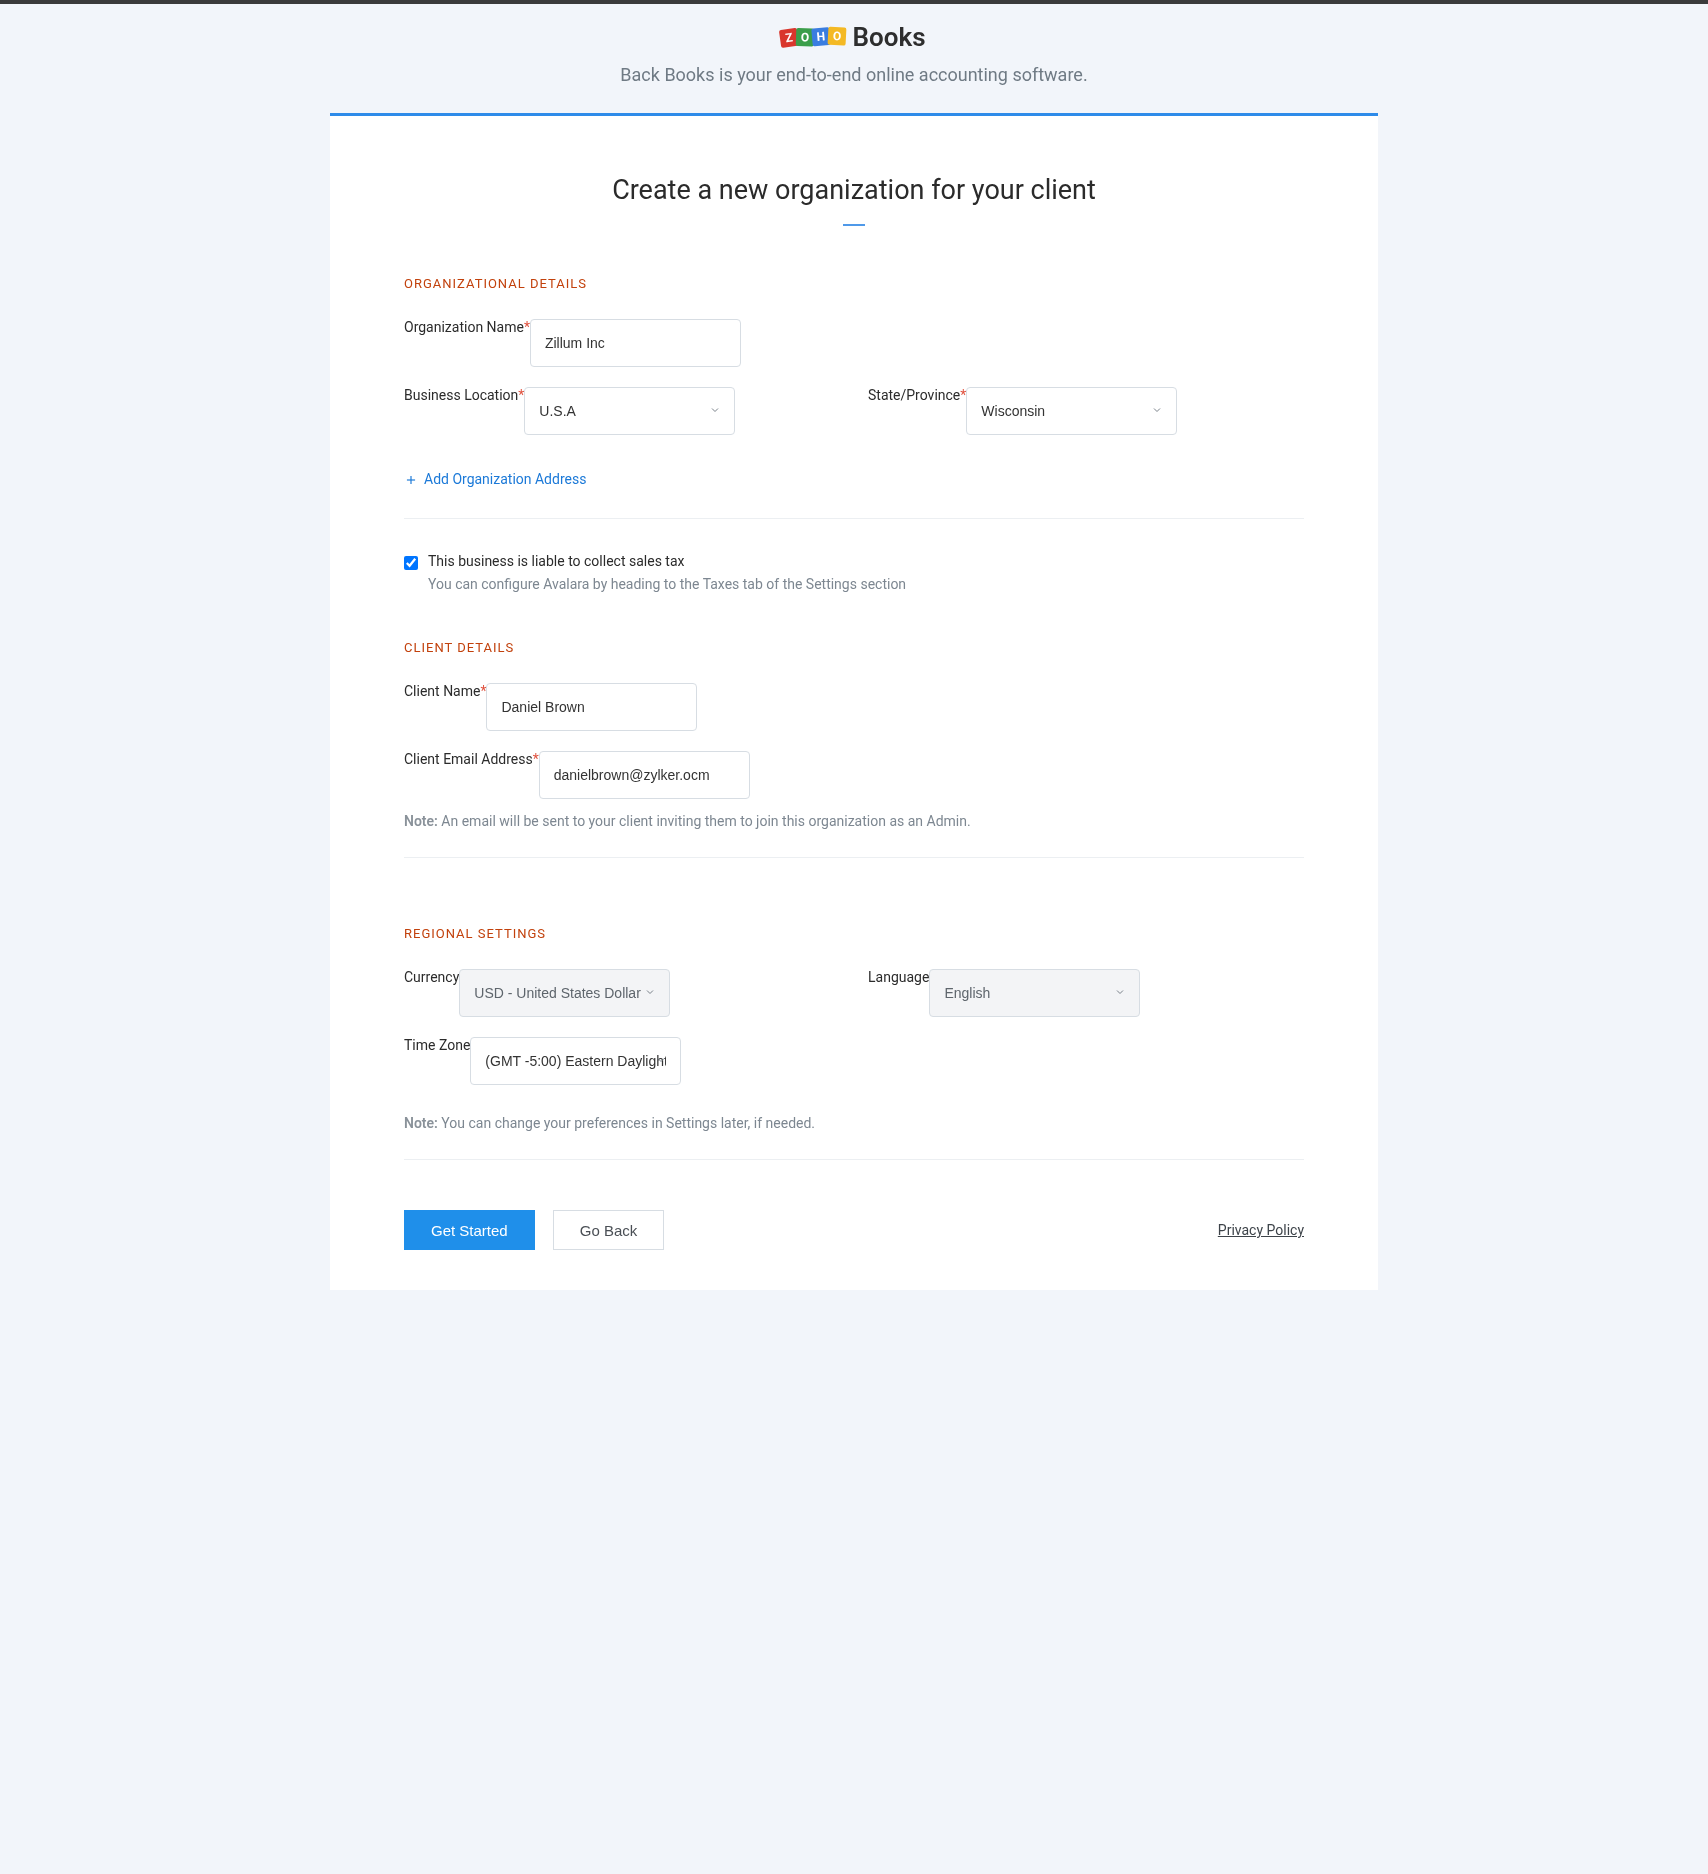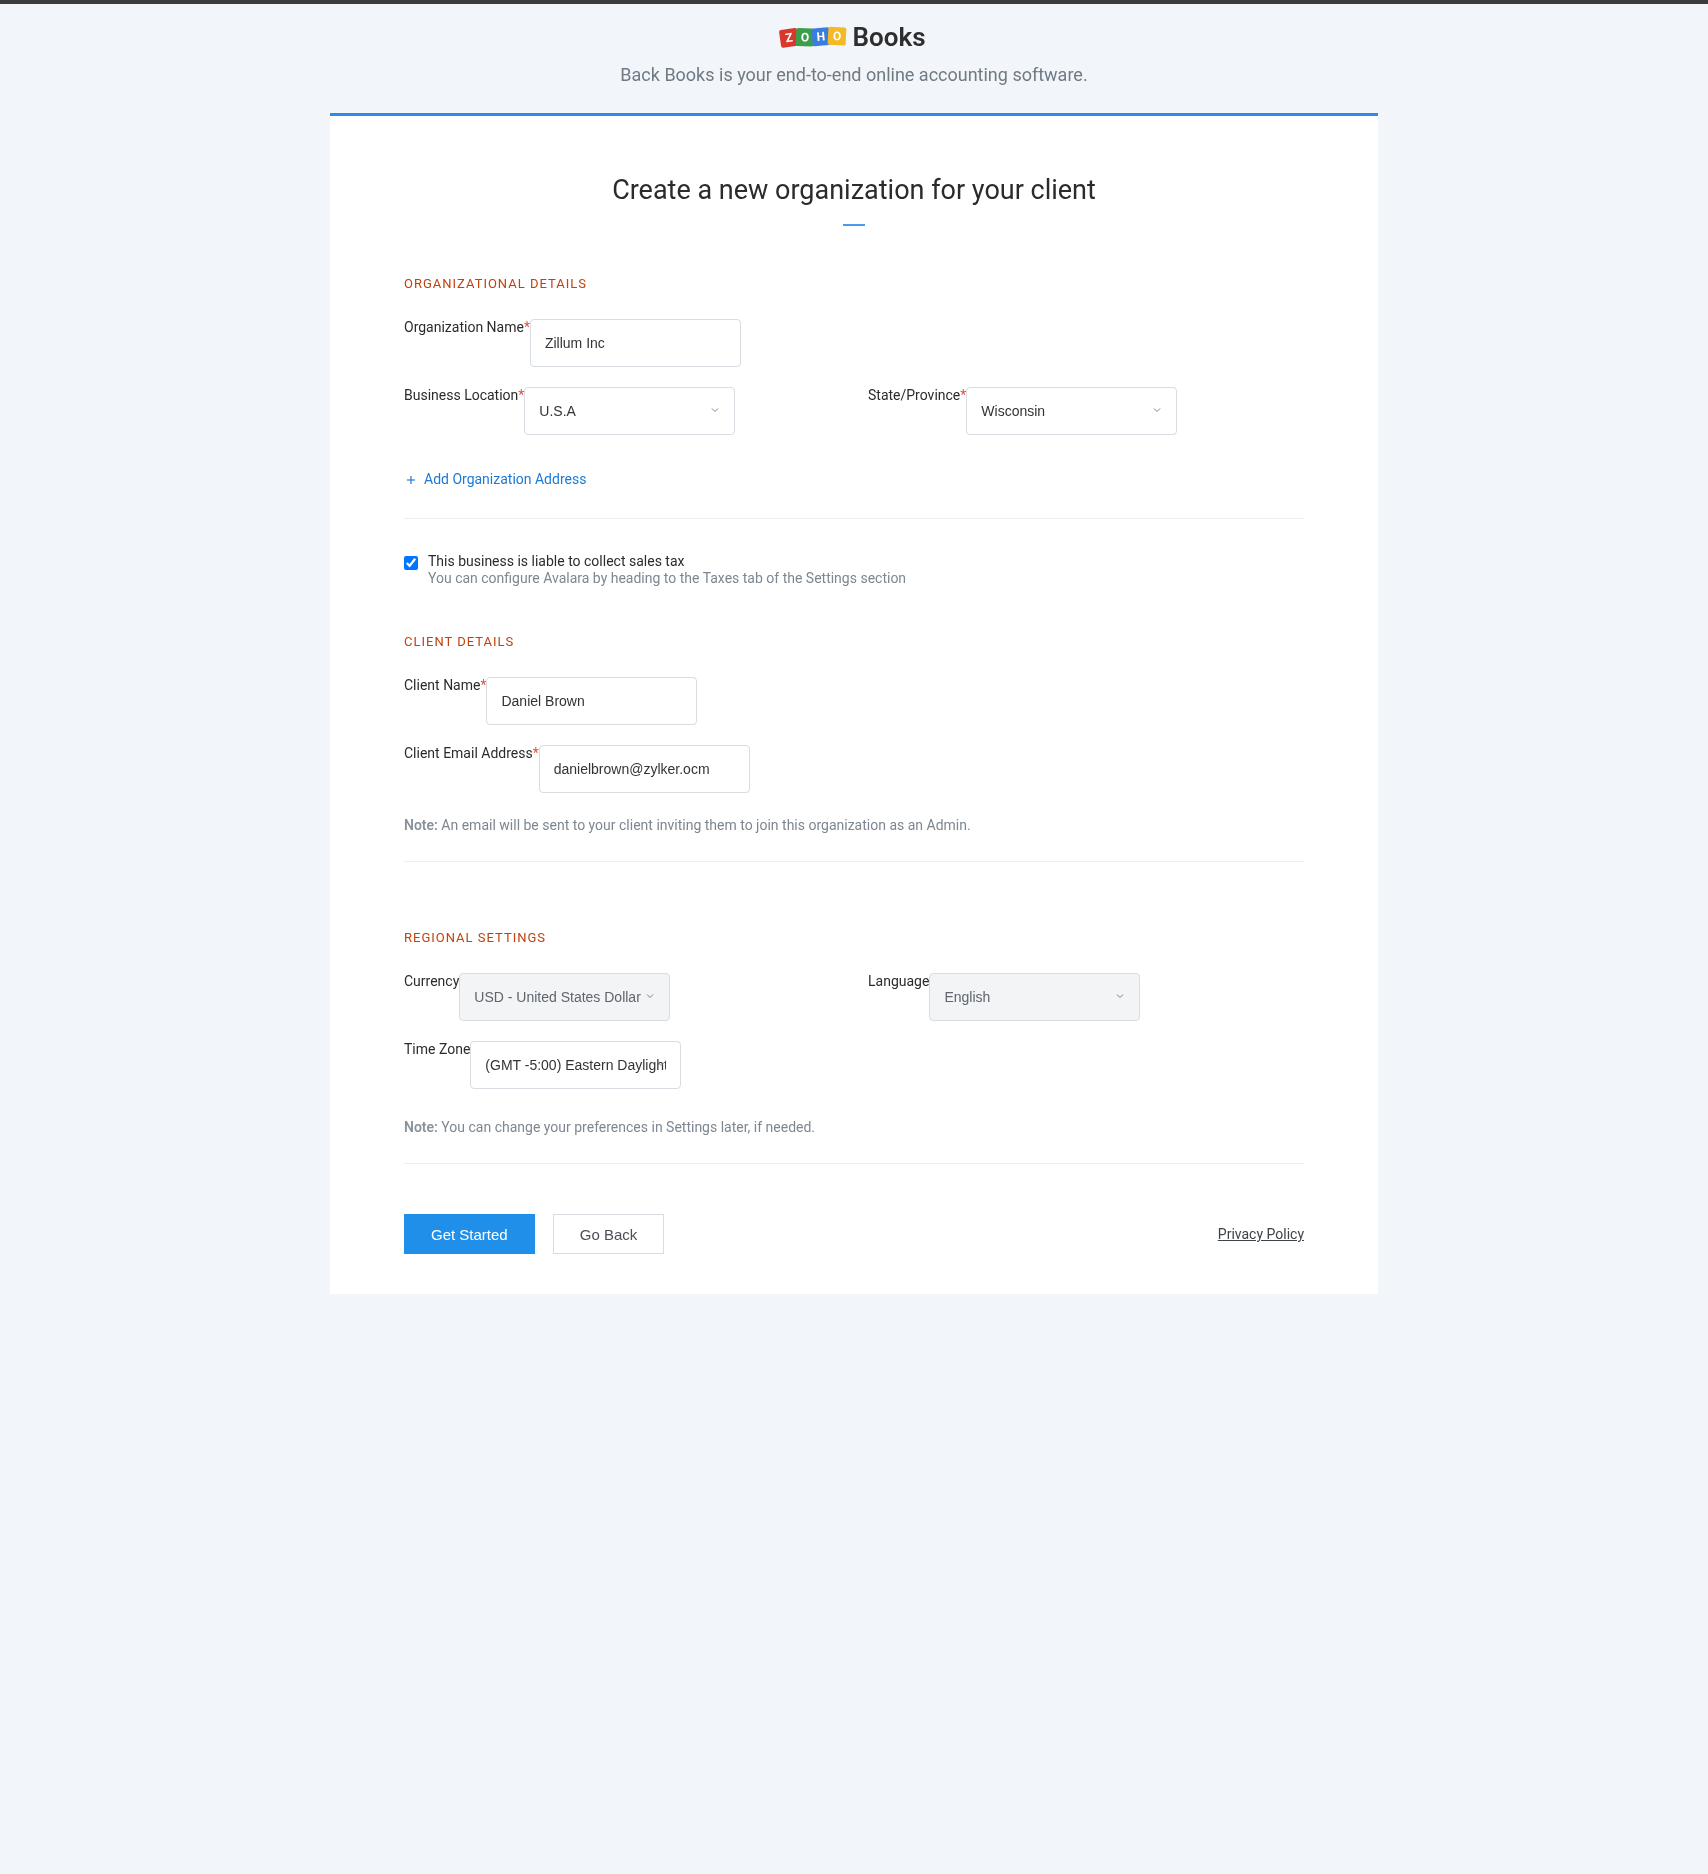--- a/index.html
+++ b/index.html
@@ -123,33 +123,34 @@
   .divider {
     border: none;
     border-top: 1px solid #eceff2;
     margin: 28px 0 34px 0;
   }
   .divider.sm { margin: 28px 0 28px 0; }
   .checkbox-row {
     display: flex;
     align-items: flex-start;
     gap: 10px;
+    margin-bottom: 6px;
   }
   .checkbox-row input { margin-top: 3px; width:14px; height:14px;}
   .check-label { color: #2b2b2b; }
   .check-sub {
     color: #7d8791;
     font-size: 14px;
     margin-left: 24px;
     margin-bottom: 48px;
   }
   .note {
     color: #7d8791;
     font-size: 14px;
-    margin-top: 24px;
+    margin-top: 14px;
   }
   .note b { color: #8a929a; font-weight: 600;}
   .section-gap { height: 34px; }
   .footer-row {
     display: flex;
     align-items: center;
     justify-content: space-between;
     margin-top: 50px;
   }
   .btns { display: flex; gap: 18px; }

